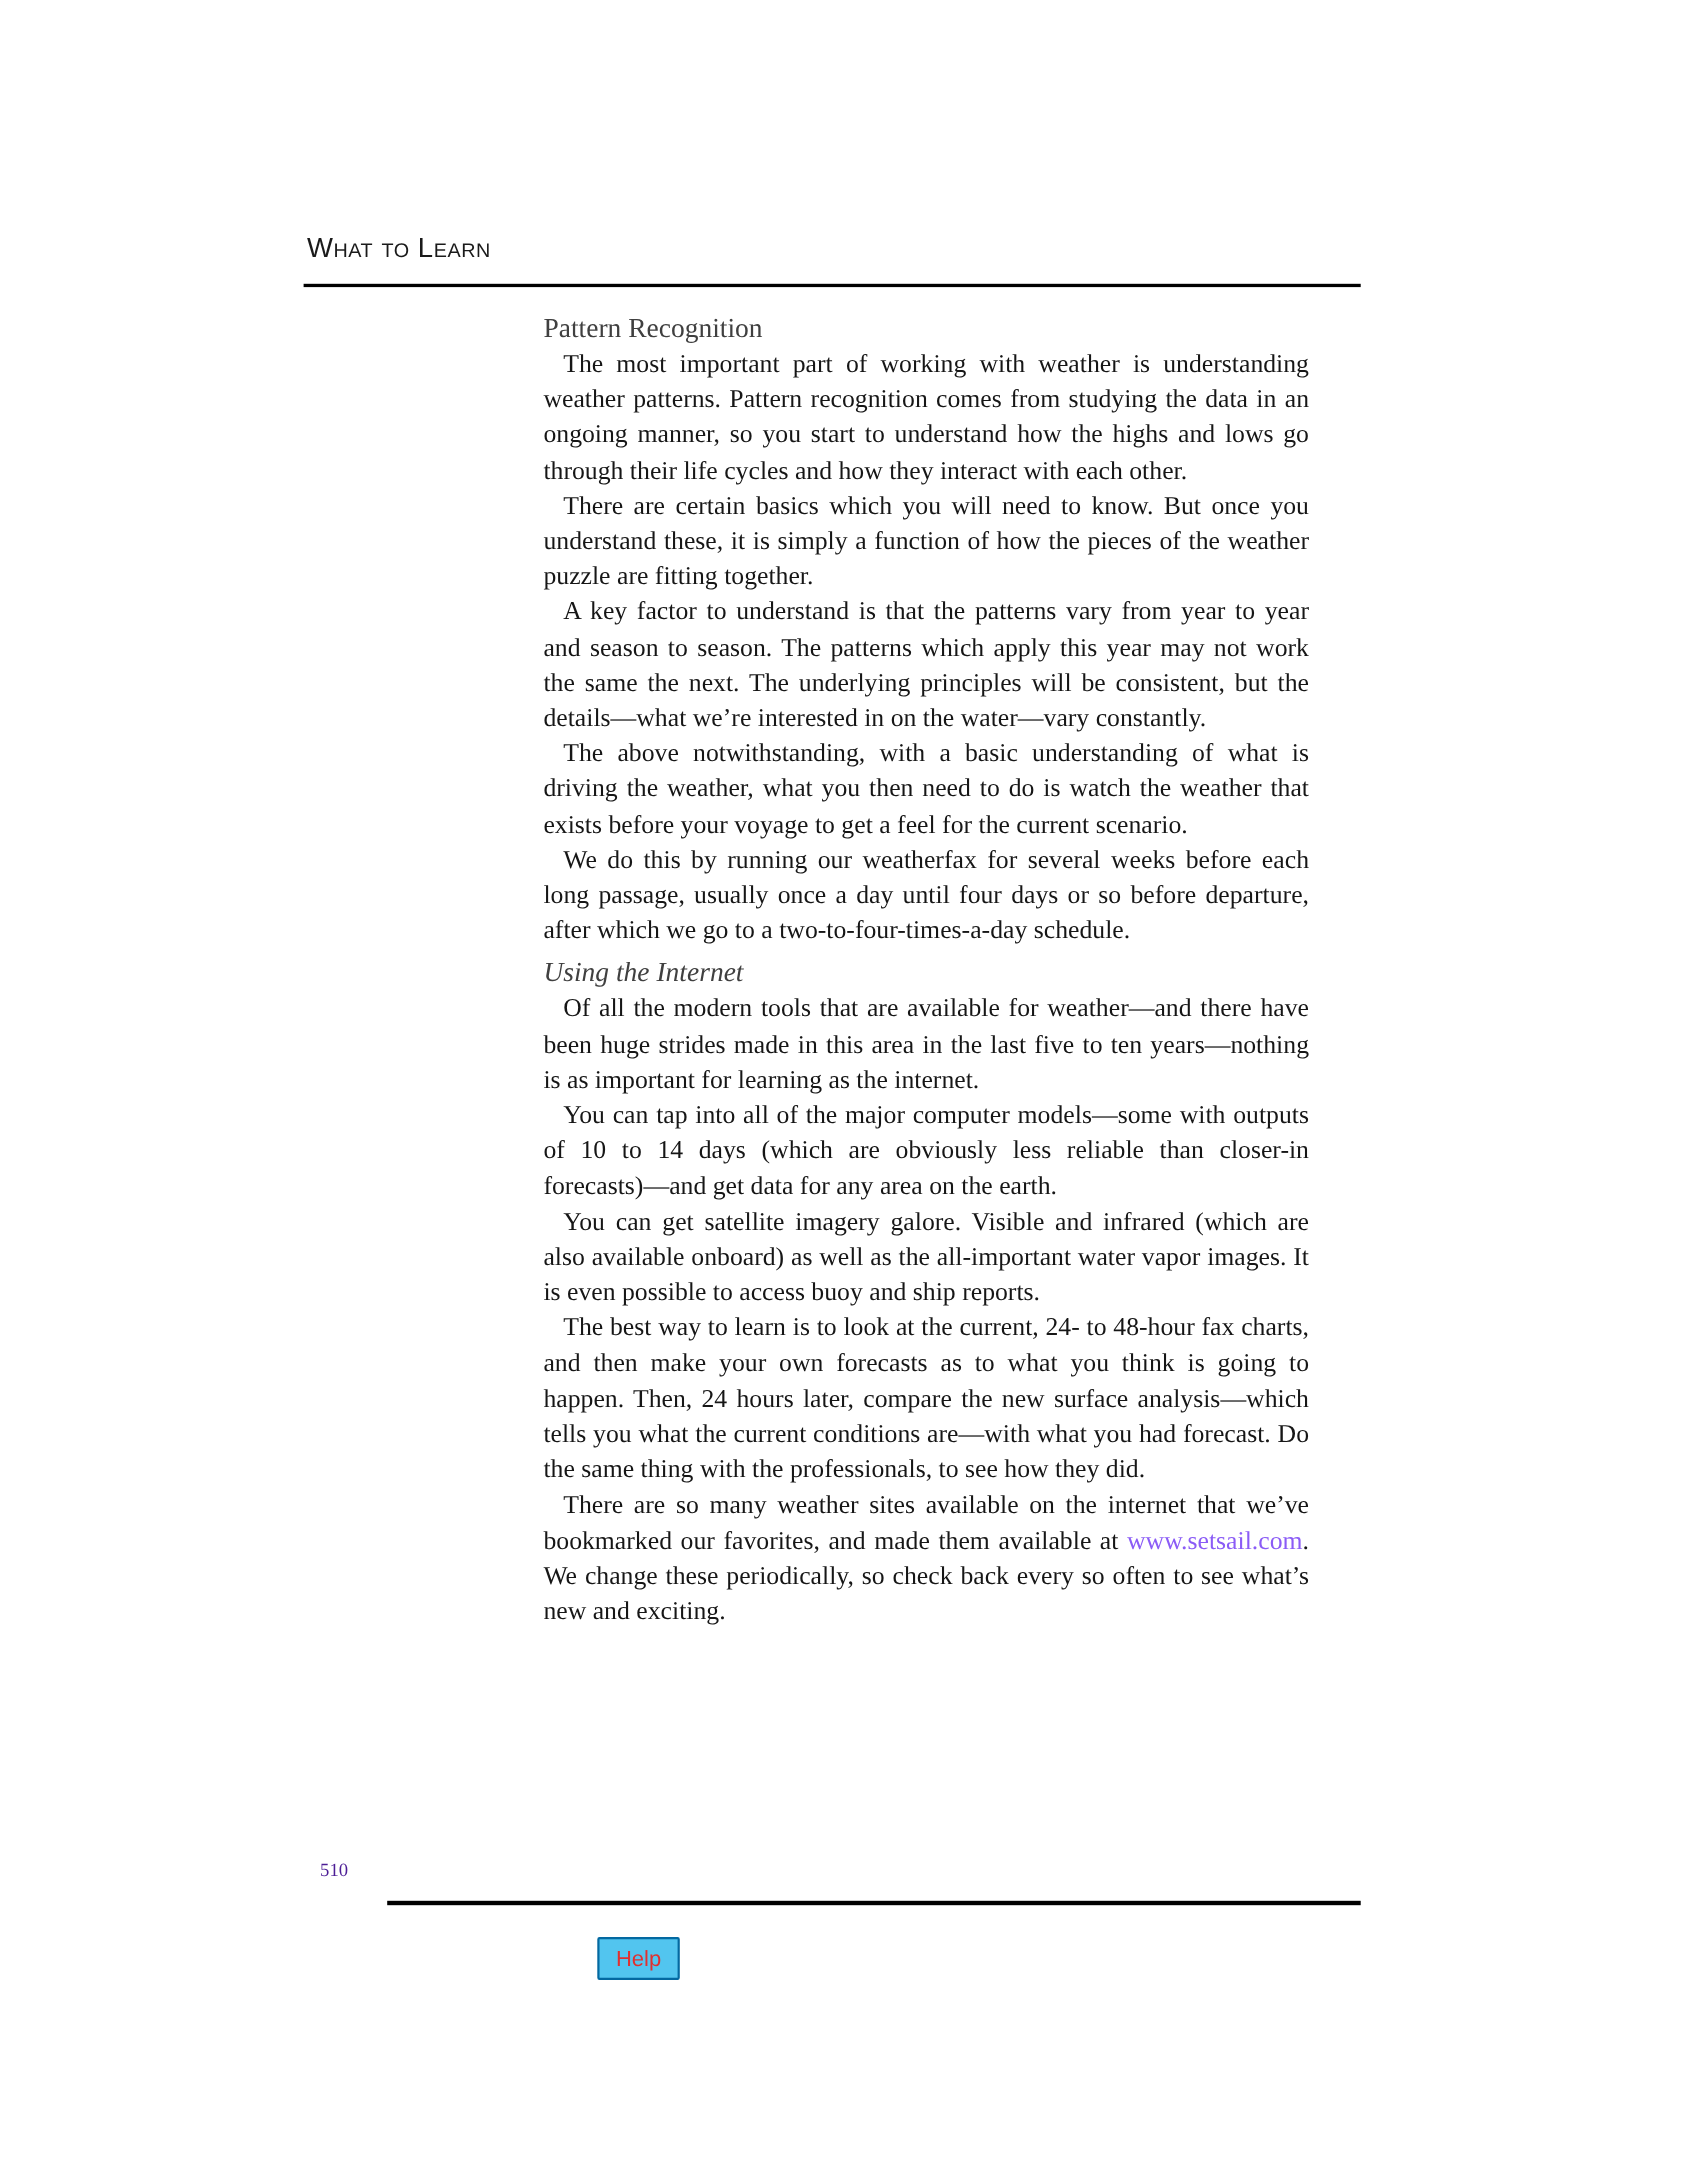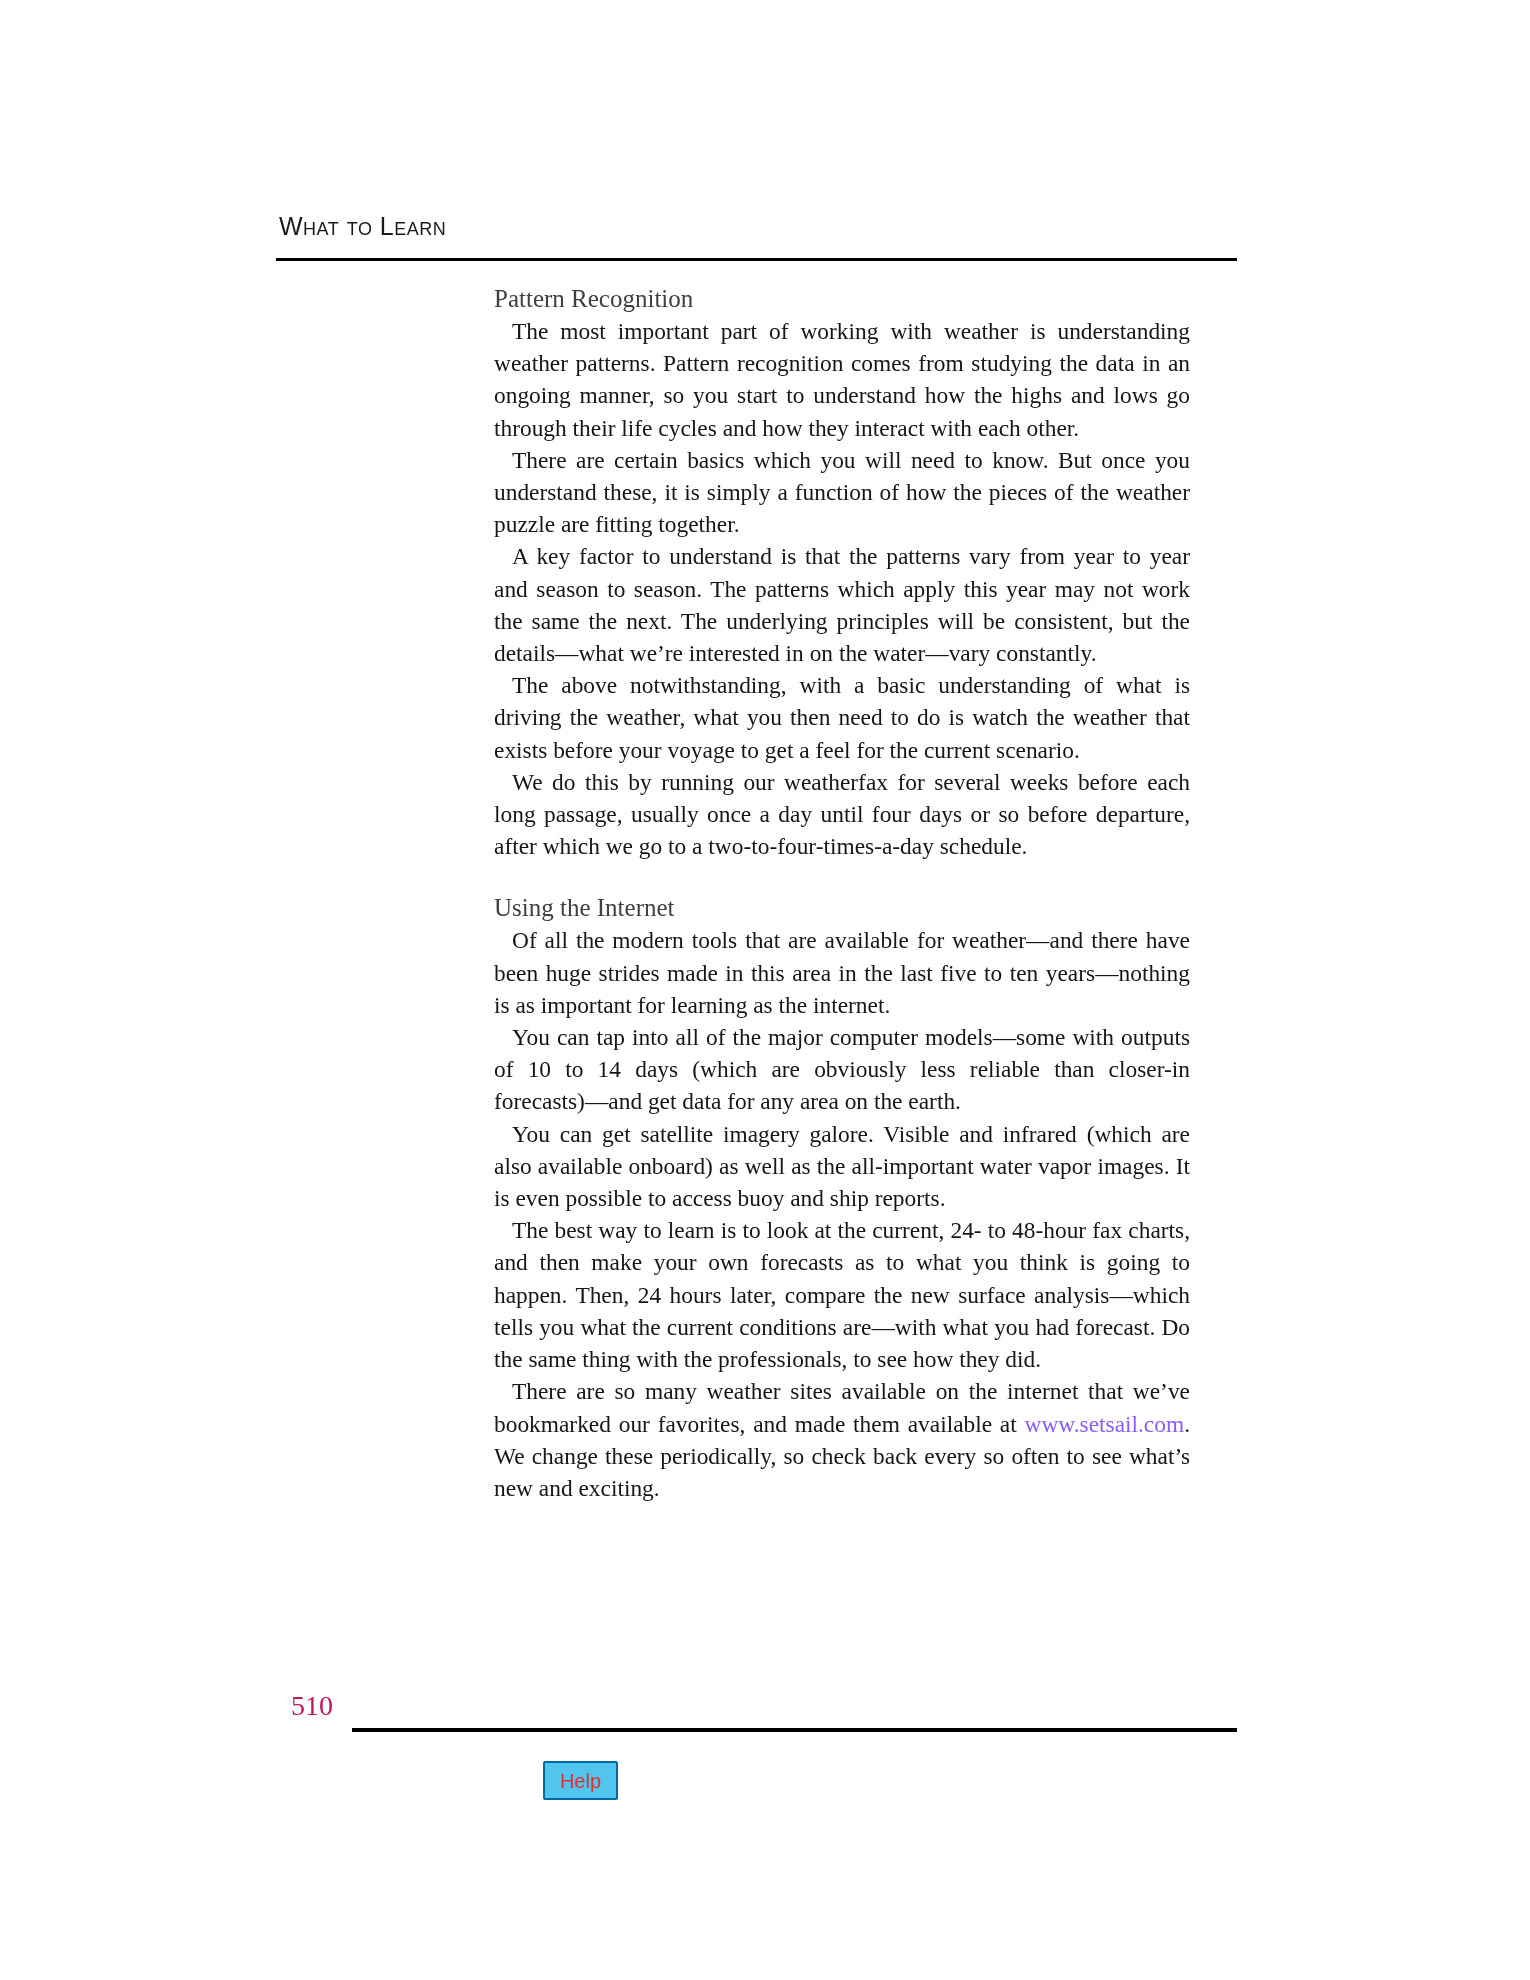--- a/index.html
+++ b/index.html
@@ -71,34 +71,35 @@
     padding: 0;
     color: #404040;
     font-size: 25px;
     line-height: 33px;
     font-weight: 400;
     text-indent: 0;
     text-align: left;
   }
 
   .subhead.second {
-    margin-top: 29px;
+    margin-top: 6px;
+    font-style: italic;
   }
 
   .link-red {
     color: #8b5cf6;
   }
 
   
   .folio {
     position: absolute;
     left: 291px;
     top: 1690px;
-    font-size: 28px;
-    color: #be185d;
+    font-size: 17px;
+    color: #4c1d95;
   }
 
   .rule-bottom {
     position: absolute;
     left: 352px;
     top: 1728px;
     width: 885px;
     height: 4px;
     background: #000000;
   }

